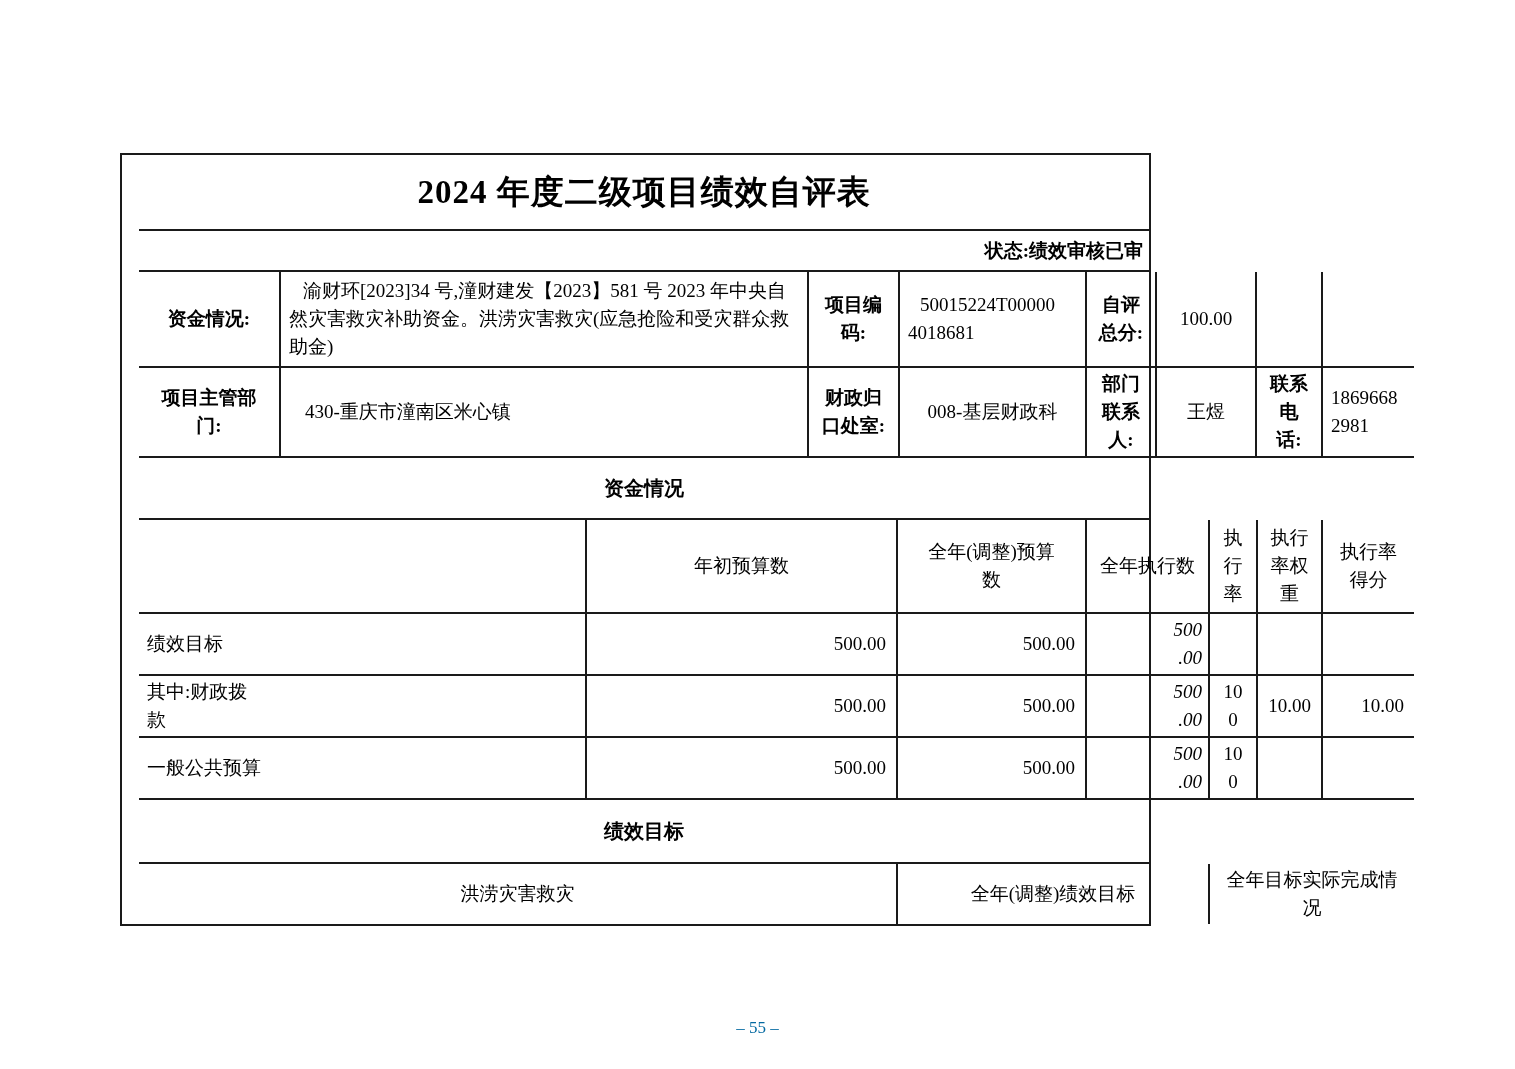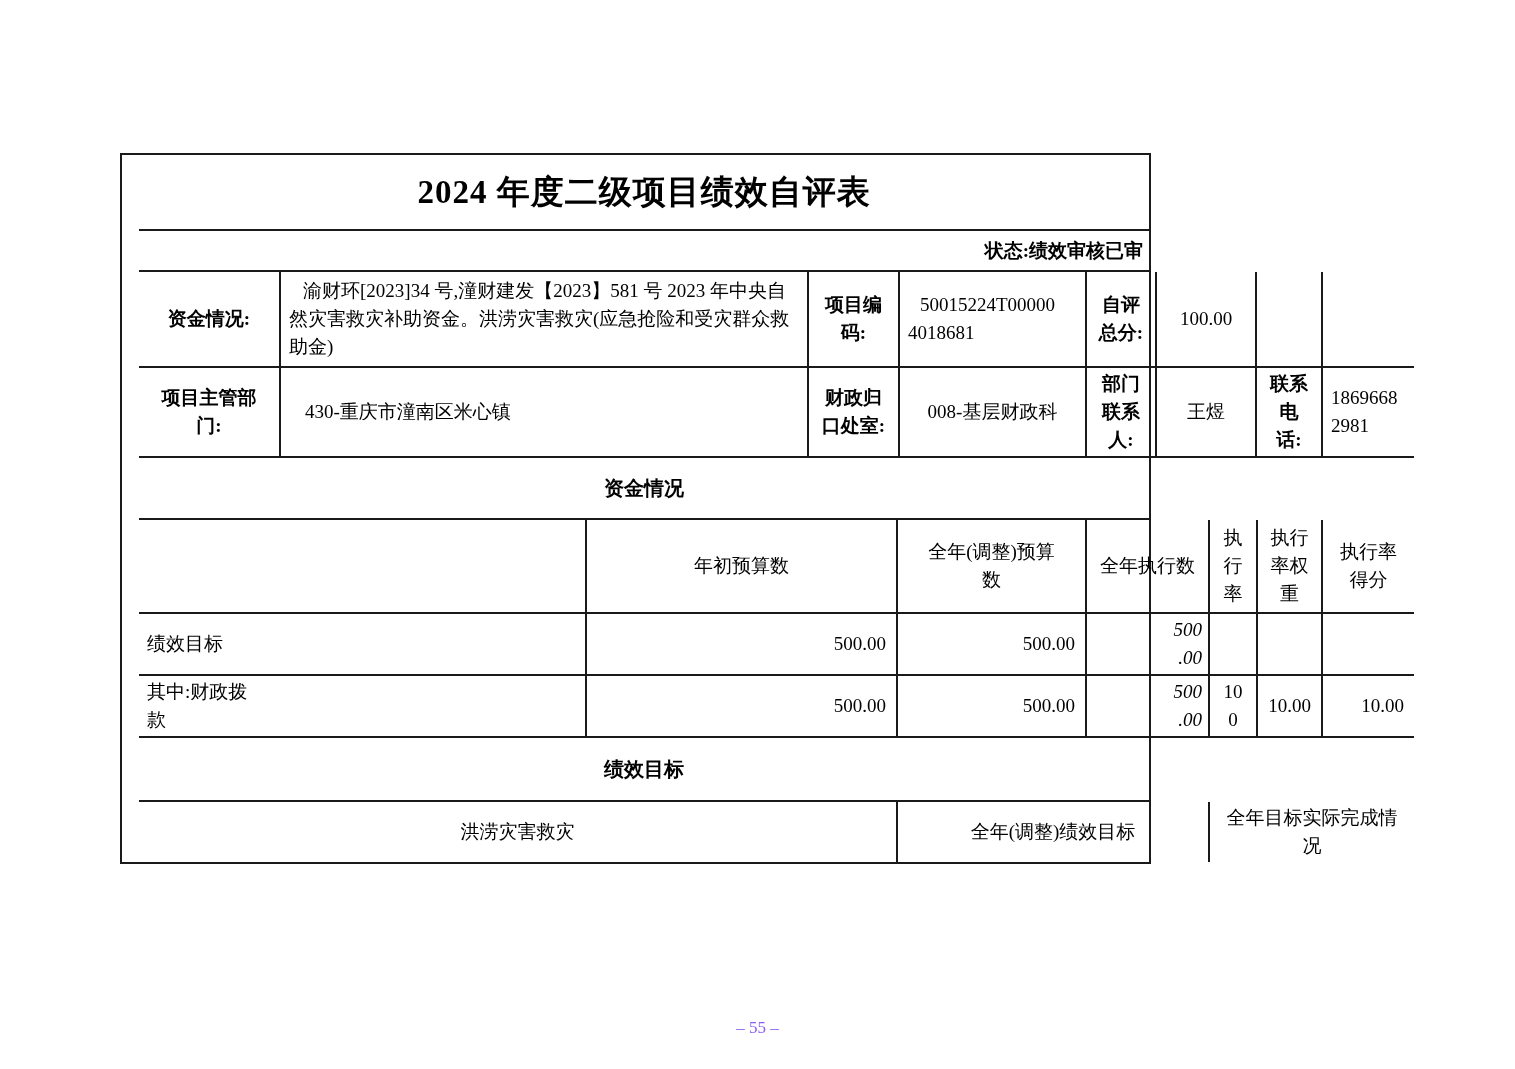--- a/index.html
+++ b/index.html
@@ -42,21 +42,21 @@
   .b { font-weight:bold; }
   .c { text-align:center; }
   .r { text-align:right; padding-right:10px; }
   .l { text-align:left; }
   .ind  { text-indent:16px; }
   .ind1 { text-indent:14px; }
   .ind2 { text-indent:12px; }
   .tight { padding-right:6px;font-style:italic; }
   .footer {
     position:absolute; left:0; width:100%; top:1018px;
-    text-align:center; font-size:17px; color:#8b5cf6;
+    text-align:center; font-size:17px; color:#0369a1;
     font-family:"Liberation Serif","DejaVu Serif",serif;
   }
 </style>
 </head>
 <body>
 
 <div class="page">
   <div class="sheet">
 
     <div class="title-row">2024 年度二级项目绩效自评表</div>
@@ -151,20 +151,31 @@
 款</td>
         <td class="r">500.00</td>
         <td class="r">500.00</td>
         <td class="r tight">500
 .00</td>
         <td class="c">10
 0</td>
         <td class="r">10.00</td>
         <td class="r">10.00</td>
       </tr>
+      <tr style="height:60px">
+        <td class="l">一般公共预算</td>
+        <td class="r">500.00</td>
+        <td class="r">500.00</td>
+        <td class="r tight">500
+.00</td>
+        <td class="c">10
+0</td>
+        <td class="r"></td>
+        <td class="r"></td>
+      </tr>
     </tbody>
       </table>
 
     <div class="section-row" style="height:62px">绩效目标</div>
 
     <table class="no-bottom">
       <colgroup>
         <col style="width:758px">
           <col style="width:312px">
           <col style="width:205px">

